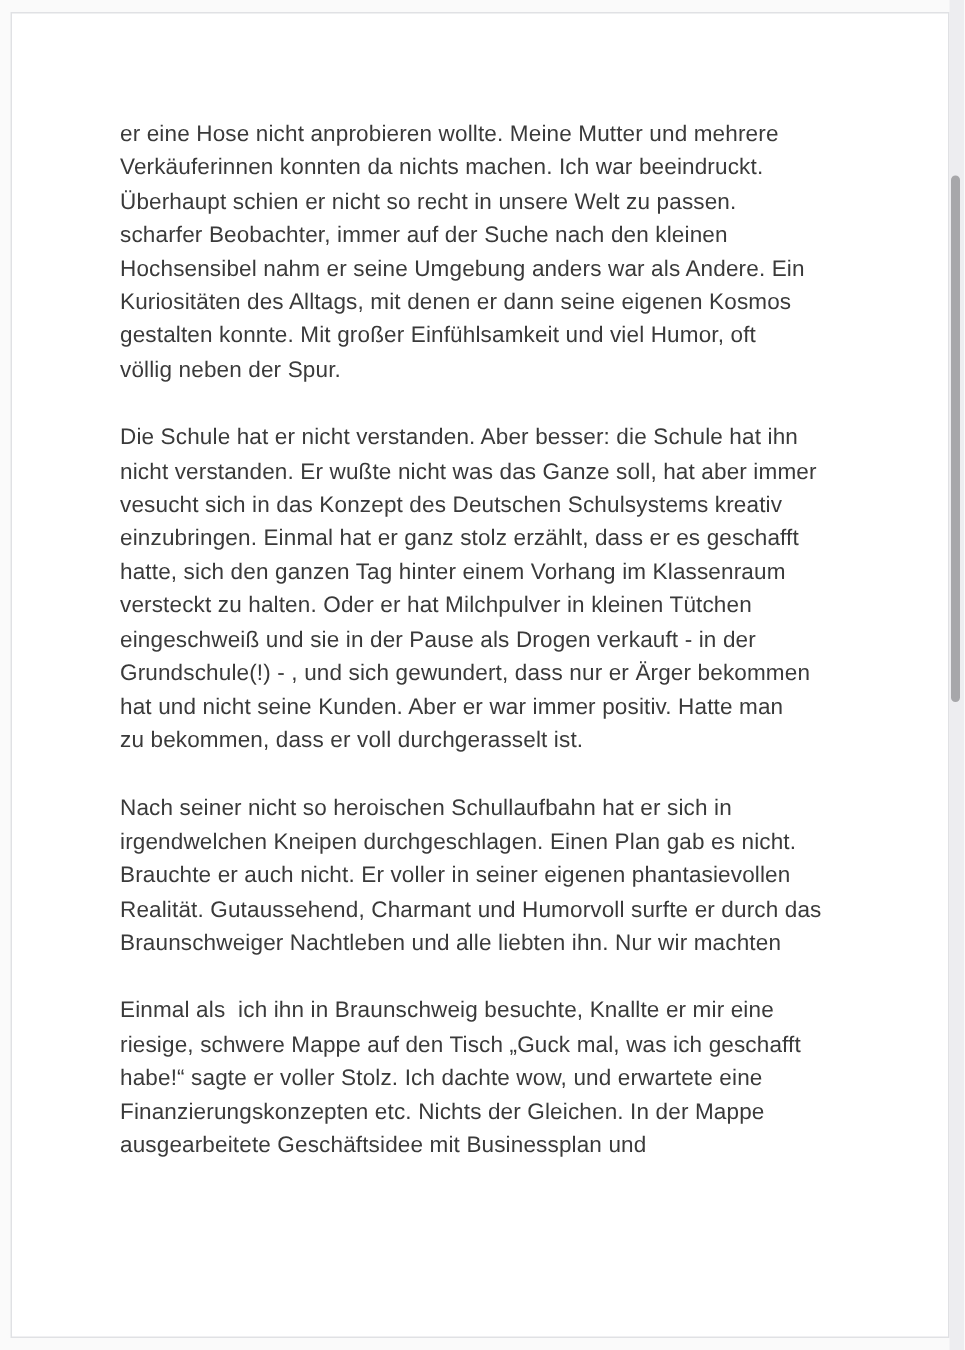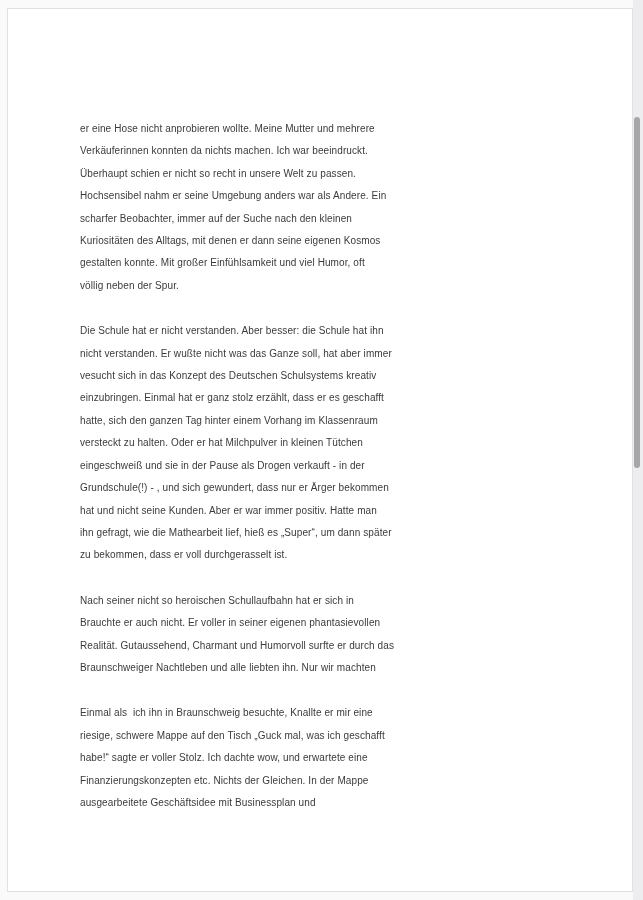--- a/index.html
+++ b/index.html
@@ -28,24 +28,23 @@
     border: 1px solid var(--page-border, #e0e1e4);
     overflow: hidden;
   }
 
   .doc-text {
     position: absolute;
     left: 72px;
     top: 70px;
     right: 10px;
     color: var(--text, #3a3a3a);
-    font-size: 10px;
+    font-size: 15px;
     line-height: 22.4px;
     letter-spacing: 0.1px;
-    margin-top: 39px;
   }
 
   .paragraph { margin-bottom: 23px; }
   .paragraph:last-child { margin-bottom: 0; }
 
   .line { white-space: pre; }
 
   .scrollbar-track {
     position: absolute;
     right: 0;
@@ -68,41 +67,41 @@
 </head>
 <body>
 
 <div class="viewport">
   <div class="page">
     <div class="doc-text">
         <div class="paragraph">
           <div class="line">er eine Hose nicht anprobieren wollte. Meine Mutter und mehrere</div>
           <div class="line">Verkäuferinnen konnten da nichts machen. Ich war beeindruckt.</div>
           <div class="line">Überhaupt schien er nicht so recht in unsere Welt zu passen.</div>
+          <div class="line">scharfer Beobachter, immer auf der Suche nach den kleinen</div>
           <div class="line">Hochsensibel nahm er seine Umgebung anders war als Andere. Ein</div>
-          <div class="line">scharfer Beobachter, immer auf der Suche nach den kleinen</div>
           <div class="line">Kuriositäten des Alltags, mit denen er dann seine eigenen Kosmos</div>
           <div class="line">gestalten konnte. Mit großer Einfühlsamkeit und viel Humor, oft</div>
           <div class="line">völlig neben der Spur.</div>
         </div>
         <div class="paragraph">
           <div class="line">Die Schule hat er nicht verstanden. Aber besser: die Schule hat ihn</div>
           <div class="line">nicht verstanden. Er wußte nicht was das Ganze soll, hat aber immer</div>
           <div class="line">vesucht sich in das Konzept des Deutschen Schulsystems kreativ</div>
           <div class="line">einzubringen. Einmal hat er ganz stolz erzählt, dass er es geschafft</div>
           <div class="line">hatte, sich den ganzen Tag hinter einem Vorhang im Klassenraum</div>
           <div class="line">versteckt zu halten. Oder er hat Milchpulver in kleinen Tütchen</div>
           <div class="line">eingeschweiß und sie in der Pause als Drogen verkauft - in der</div>
           <div class="line">Grundschule(!) - , und sich gewundert, dass nur er Ärger bekommen</div>
           <div class="line">hat und nicht seine Kunden. Aber er war immer positiv. Hatte man</div>
-          <div class="line">ihn gefragt, wie die Mathearbeit lief, hieß es „Super“, um dann später</div>
           <div class="line">zu bekommen, dass er voll durchgerasselt ist.</div>
         </div>
         <div class="paragraph">
           <div class="line">Nach seiner nicht so heroischen Schullaufbahn hat er sich in</div>
+          <div class="line">irgendwelchen Kneipen durchgeschlagen. Einen Plan gab es nicht.</div>
           <div class="line">Brauchte er auch nicht. Er voller in seiner eigenen phantasievollen</div>
           <div class="line">Realität. Gutaussehend, Charmant und Humorvoll surfte er durch das</div>
           <div class="line">Braunschweiger Nachtleben und alle liebten ihn. Nur wir machten</div>
         </div>
         <div class="paragraph">
           <div class="line">Einmal als  ich ihn in Braunschweig besuchte, Knallte er mir eine</div>
           <div class="line">riesige, schwere Mappe auf den Tisch „Guck mal, was ich geschafft</div>
           <div class="line">habe!“ sagte er voller Stolz. Ich dachte wow, und erwartete eine</div>
           <div class="line">Finanzierungskonzepten etc. Nichts der Gleichen. In der Mappe</div>
           <div class="line">ausgearbeitete Geschäftsidee mit Businessplan und</div>

